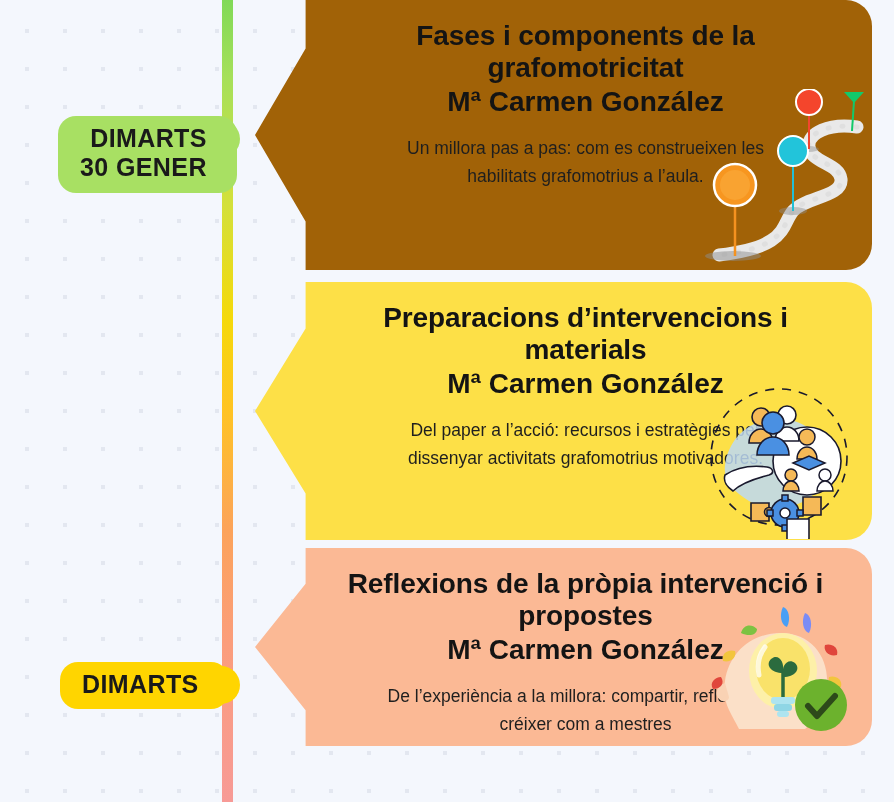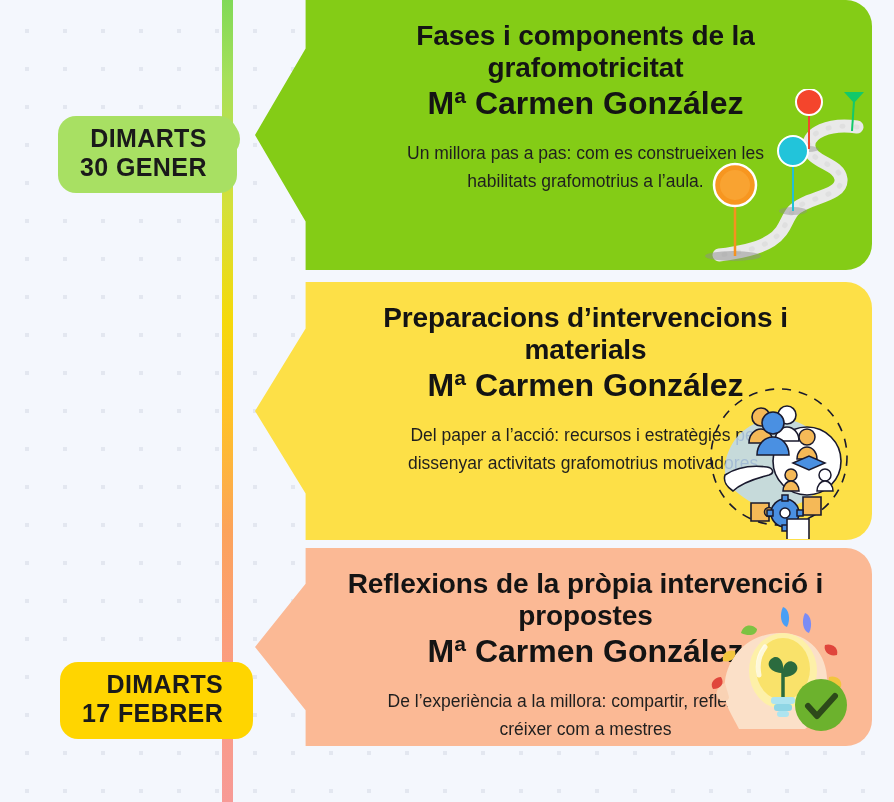--- a/index.html
+++ b/index.html
@@ -111,21 +111,21 @@
   .card-title {
     font-size: 28px;
     font-weight: bold;
     line-height: 1.16;
     color: #141414;
     text-align: center;
     letter-spacing: -0.1px;
     margin-top: 2px;
   }
   .card-presenter {
-    font-size: 32px;
+    font-size: 28px;
     font-weight: bold;
     line-height: 1.18;
     color: #141414;
     text-align: center;
   }
   .card-desc {
     font-size: 17.5px;
     line-height: 1.62;
     color: #1f1f1f;
     text-align: center;
@@ -150,21 +150,21 @@
 
 <div class="row" id="row-0">
 
   <div class="pill-knob" id="knob-0" style="background:#a8e063;"></div>
 
   <div class="date-pill" id="pill-0" style="background:#a8e063;">
     <span class="date-line">DIMARTS</span>
     <span class="date-line">30 GENER</span>
   </div>
 
-  <div class="card" style="background:#84cc16;">
+  <div class="card" style="background:#a16207;">
     <div class="card-title">Fases i components de la grafomotricitat</div>
     <div class="card-presenter">Mª Carmen González</div>
     <div class="card-desc">Un millora pas a pas: com es construeixen les habilitats grafomotrius a l’aula.</div>
 
     <div class="illo" id="illo-0">
       <svg viewBox="0 0 175 175" width="175" height="175">
 
         <path d="M168 38 C140 34 118 44 120 58 C122 74 150 74 152 90
                  C154 108 116 108 104 122 C92 136 100 158 30 166" fill="none" stroke="#e9e9e9" stroke-width="13" stroke-linecap="round"></path>
         <path d="M168 38 C140 34 118 44 120 58 C122 74 150 74 152 90
@@ -193,21 +193,20 @@
     </div>
   </div>
 </div>
 
 <div class="row" id="row-1">
 
   <div class="pill-knob" id="knob-1" style="background:#ffd500;"></div>
 
   <div class="date-pill" id="pill-1" style="background:#ffd500;">
     <span class="date-line">DIMARTS</span>
-    <span class="date-line">17 FEBRER</span>
   </div>
 
   <div class="card" style="background:#fde047;">
     <div class="card-title">Preparacions d’intervencions i materials</div>
     <div class="card-presenter">Mª Carmen González</div>
     <div class="card-desc">Del paper a l’acció: recursos i estratègies per dissenyar activitats grafomotrius motivadores.</div>
 
     <div class="illo" id="illo-1">
       <svg viewBox="0 0 160 160" width="160" height="160">
         <circle cx="80" cy="78" r="68" fill="none" stroke="#1a1a2e" stroke-width="1.6" stroke-dasharray="9 8"></circle>

